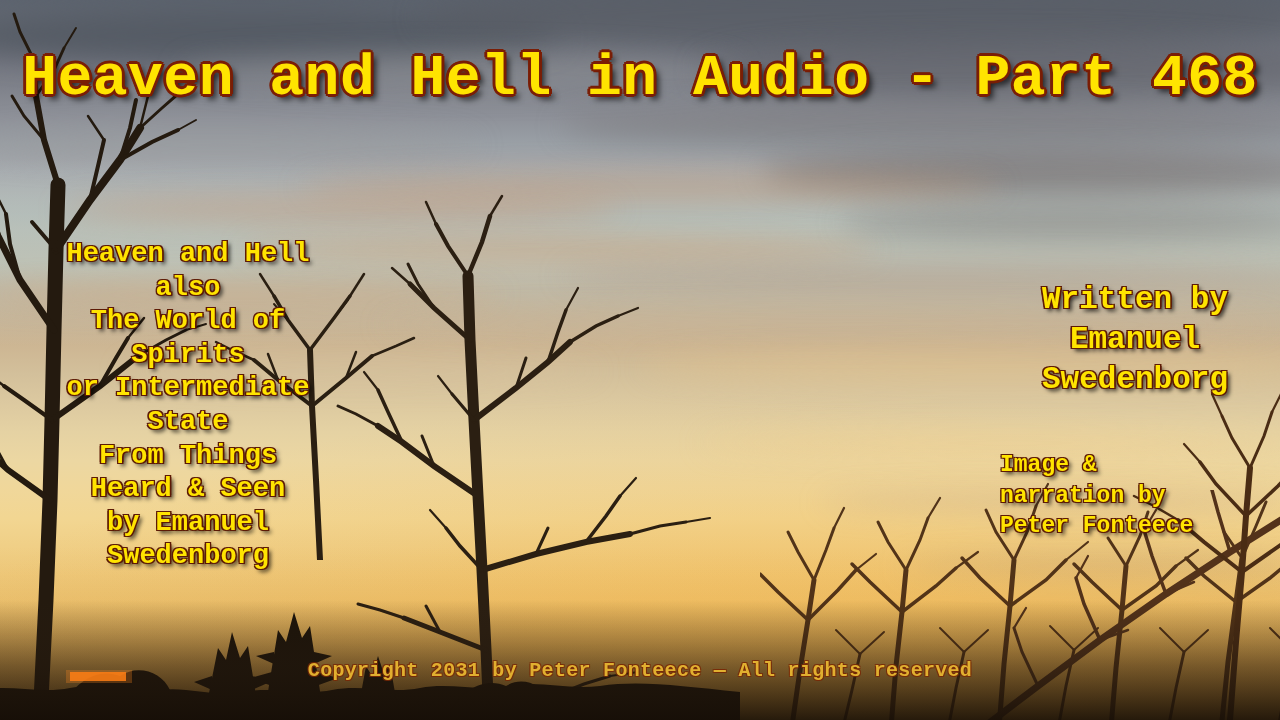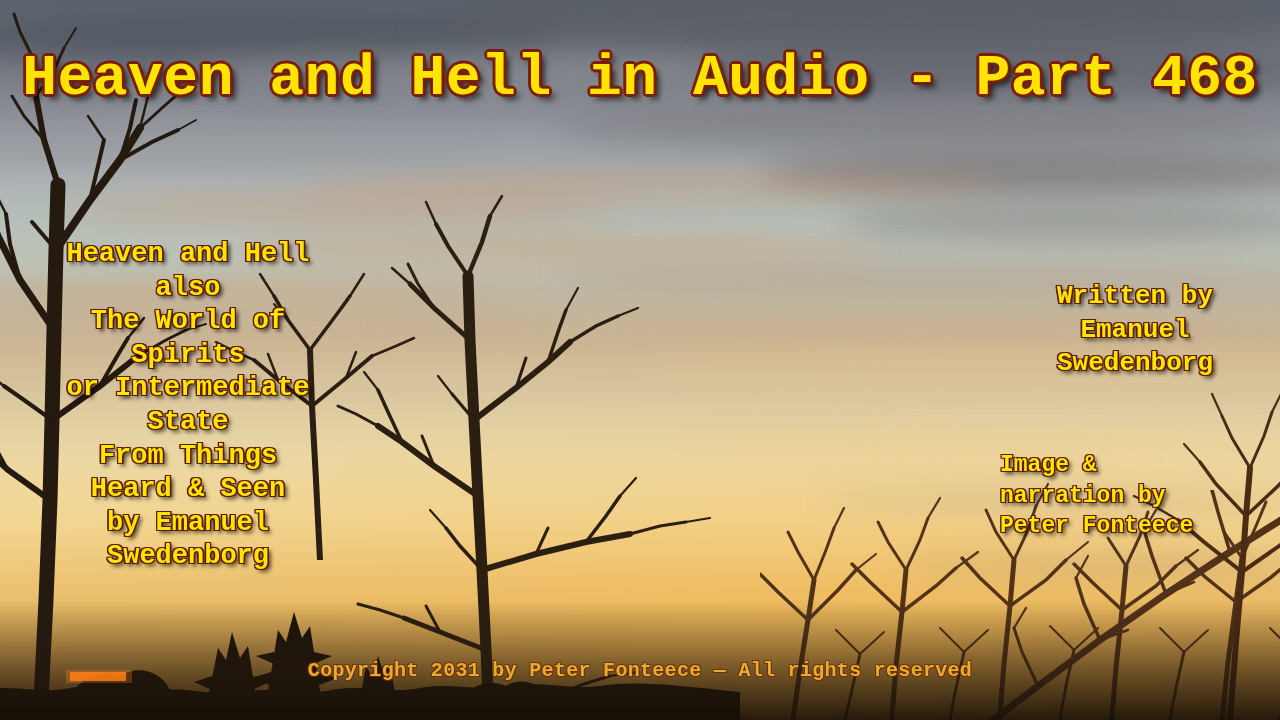--- a/index.html
+++ b/index.html
@@ -130,21 +130,21 @@
       -2px -2px 0 #8a2b06, 2px -2px 0 #8a2b06,
       -2px  2px 0 #8a2b06, 2px  2px 0 #8a2b06,
       -3px  0   0 #8a2b06, 3px  0   0 #8a2b06,
        0   -3px 0 #8a2b06, 0    3px 0 #8a2b06,
        5px 5px 7px rgba(0,0,0,0.72);
   }
 
   .right-block-a {
     top: 280px; left: 1000px; width: 270px;
     text-align: center;
-    font-size: 26px;
+    font-size: 31px;
     font-weight: bold;
     line-height: 1.29;
     color: #ffe400;
     text-shadow:
       -1.4px -1.4px 0 #5d1a05, 1.4px -1.4px 0 #5d1a05,
       -1.4px  1.4px 0 #5d1a05, 1.4px  1.4px 0 #5d1a05,
        3px 3px 4px rgba(0,0,0,0.8);
   }
 
   .right-block-b {

